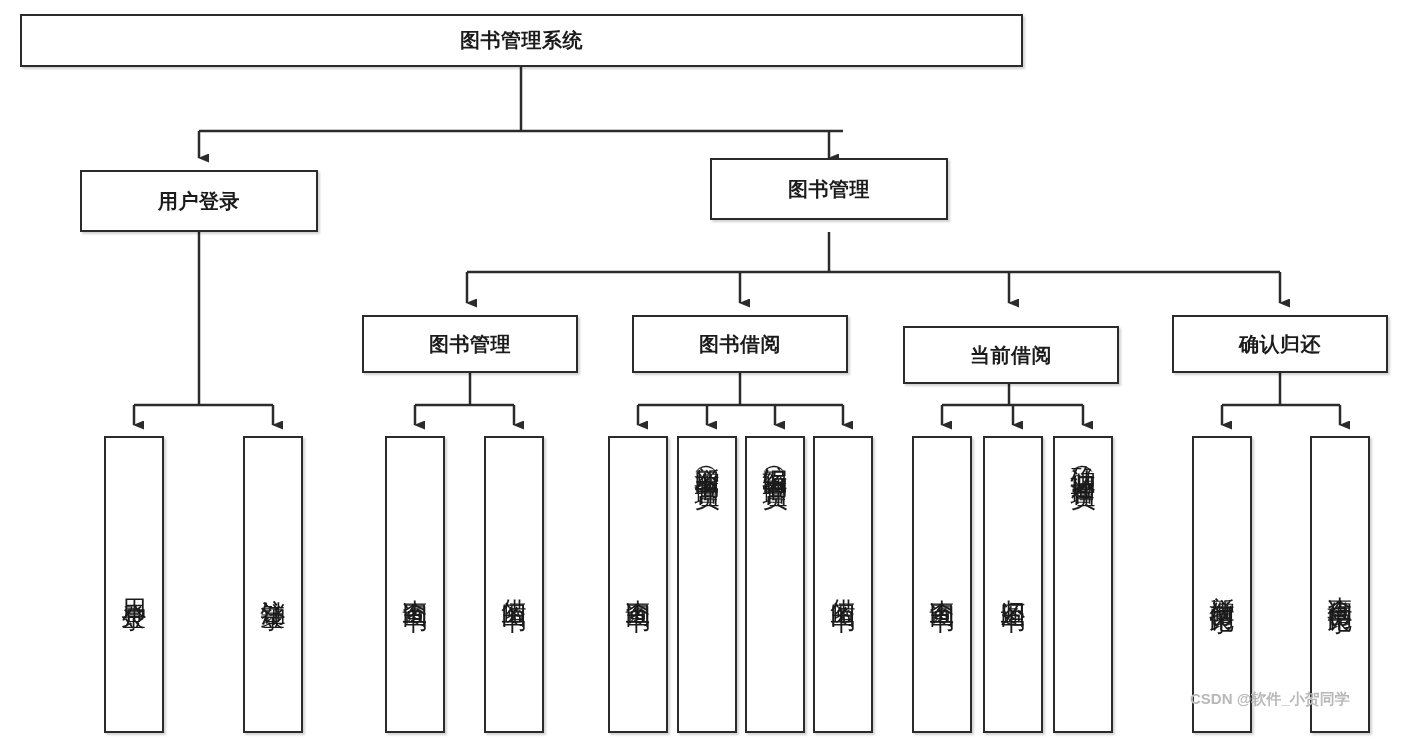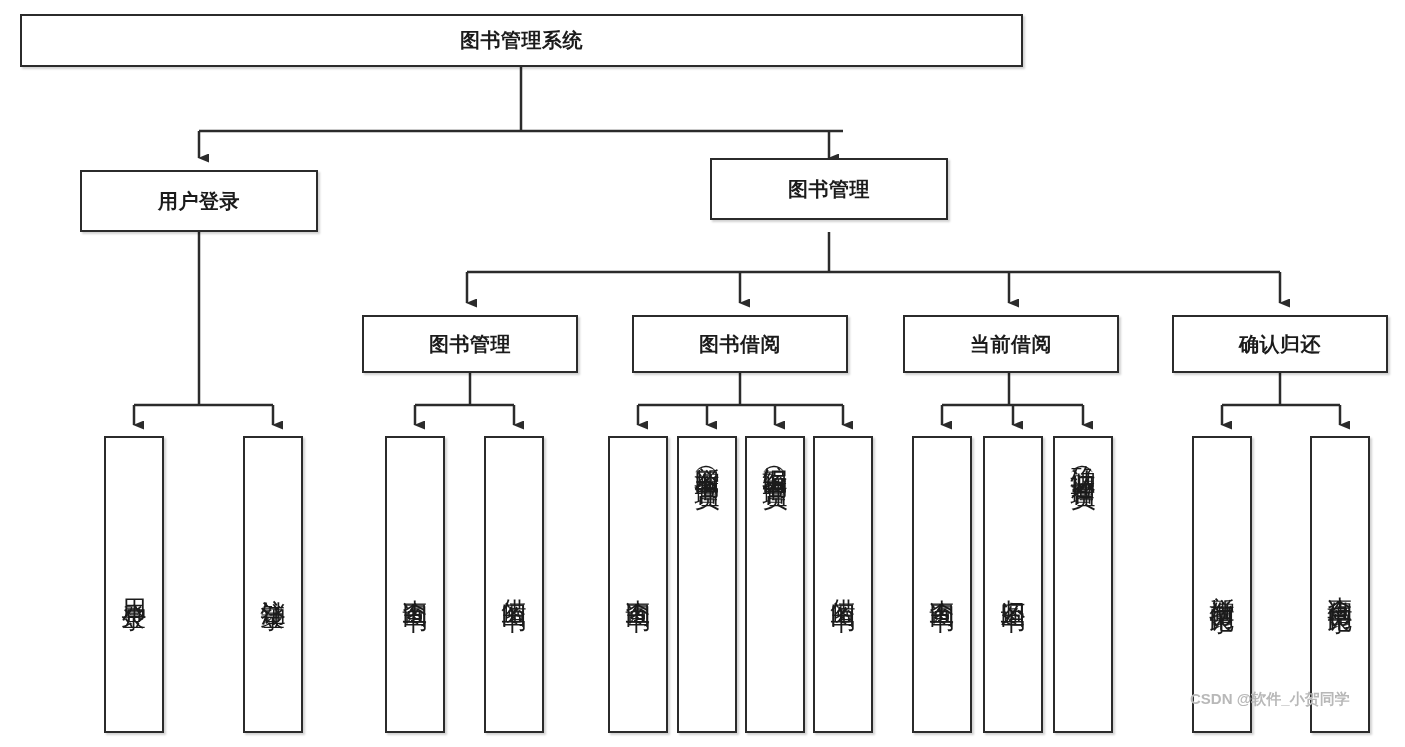--- a/index.html
+++ b/index.html
@@ -137,21 +137,21 @@
   <div class="node horiz" style="left:710px; top:158px; width:238px; height:62px;">
     <span class="label">图书管理</span>
   </div>
 
   <div class="node horiz" style="left:362px; top:315px; width:216px; height:58px;">
     <span class="label">图书管理</span>
   </div>
   <div class="node horiz" style="left:632px; top:315px; width:216px; height:58px;justify-content:center;">
     <span class="label">图书借阅</span>
   </div>
-  <div class="node horiz" style="left:903px; top:315px; width:216px; height:58px;">
+  <div class="node horiz" style="left:903px; top:326px; width:216px; height:58px;">
     <span class="label">当前借阅</span>
   </div>
   <div class="node horiz" style="left:1172px; top:315px; width:216px; height:58px;">
     <span class="label">确认归还</span>
   </div>
 
   <div class="node vert mid" style="left:104px; top:436px; width:60px; height:297px;">
     <span class="label">用户登录</span>
   </div>
   <div class="node vert mid" style="left:243px; top:436px; width:60px; height:297px;">

